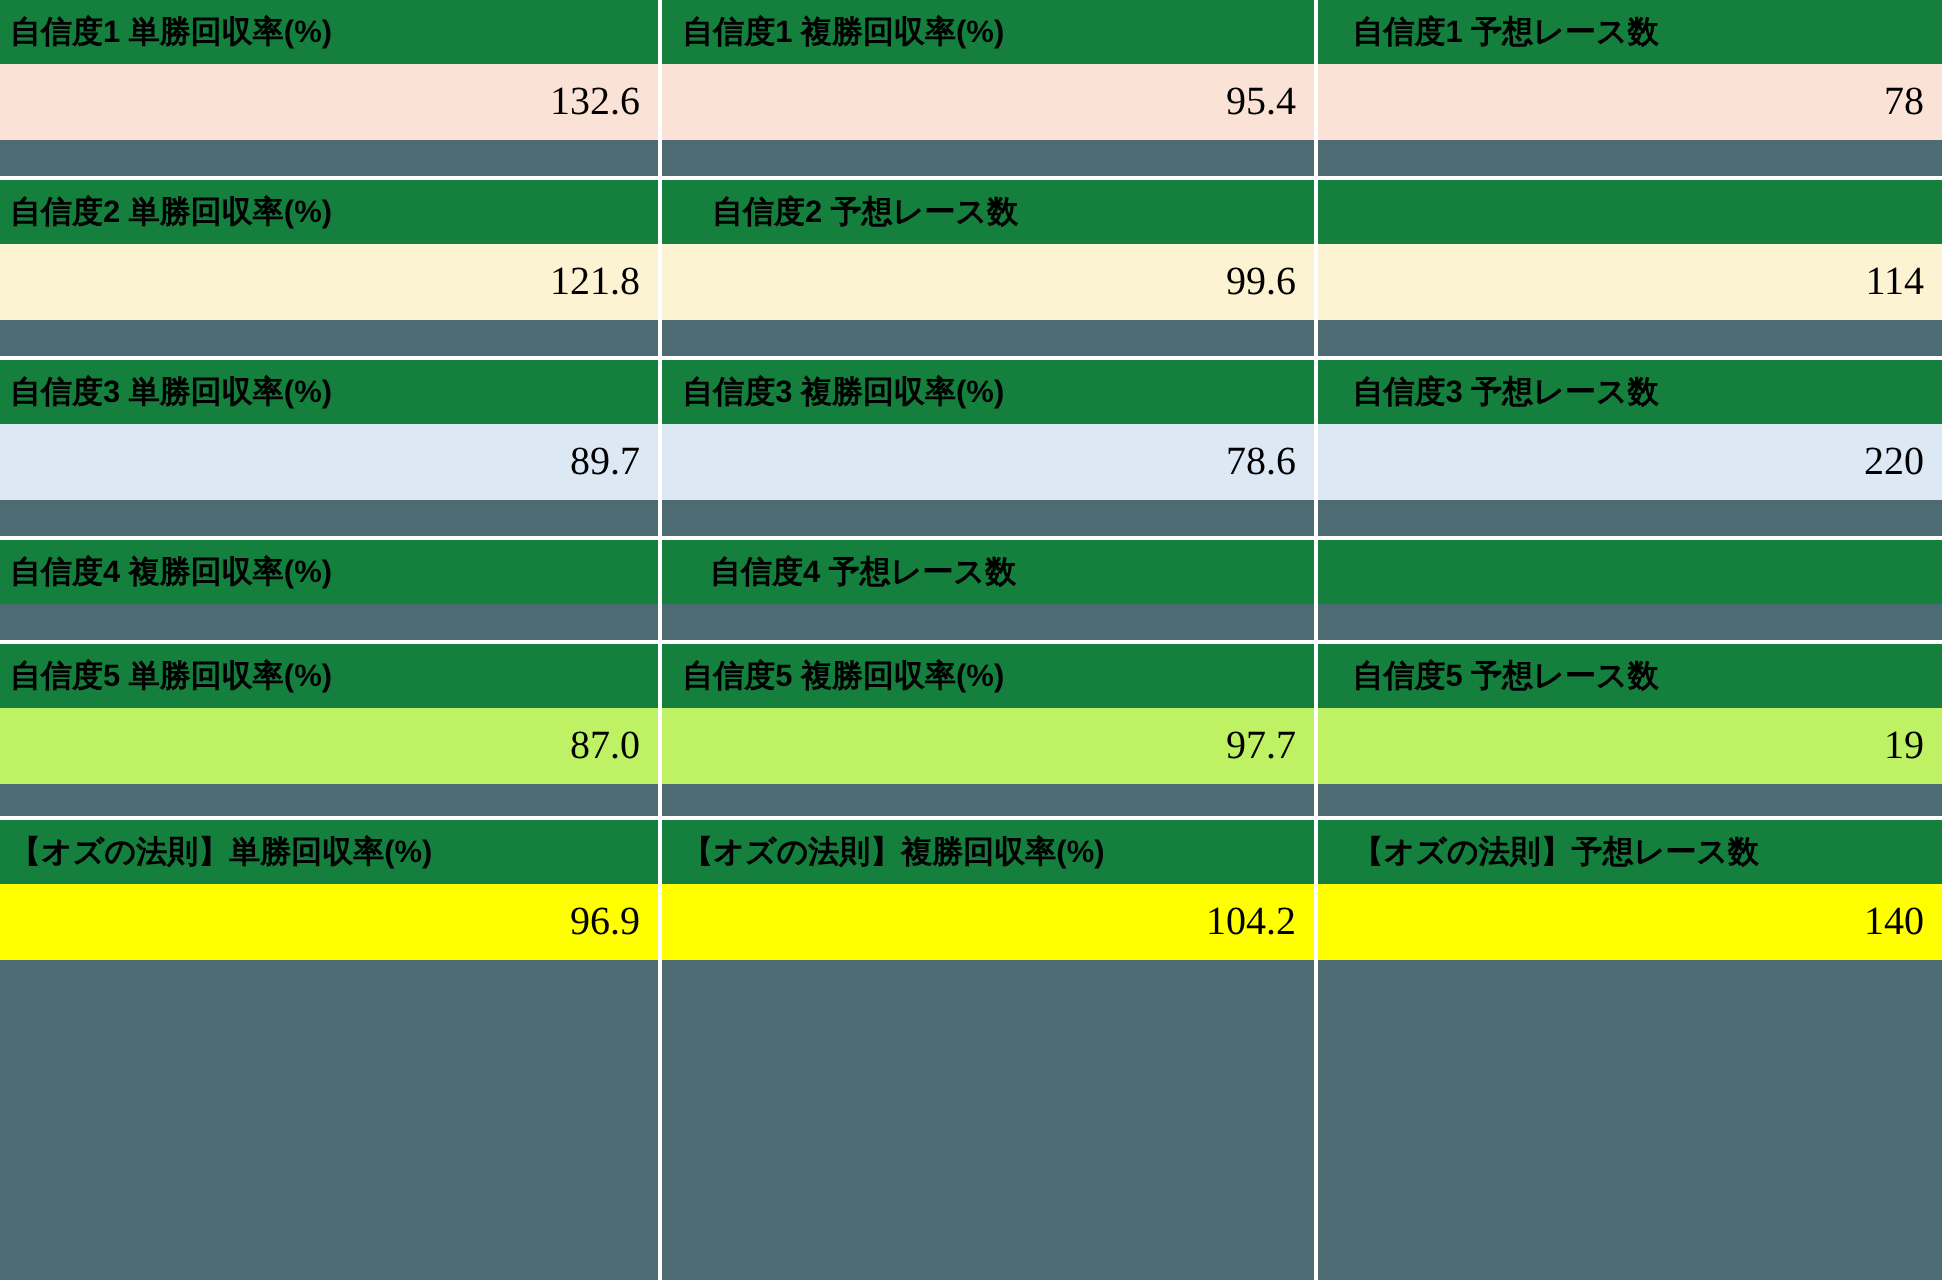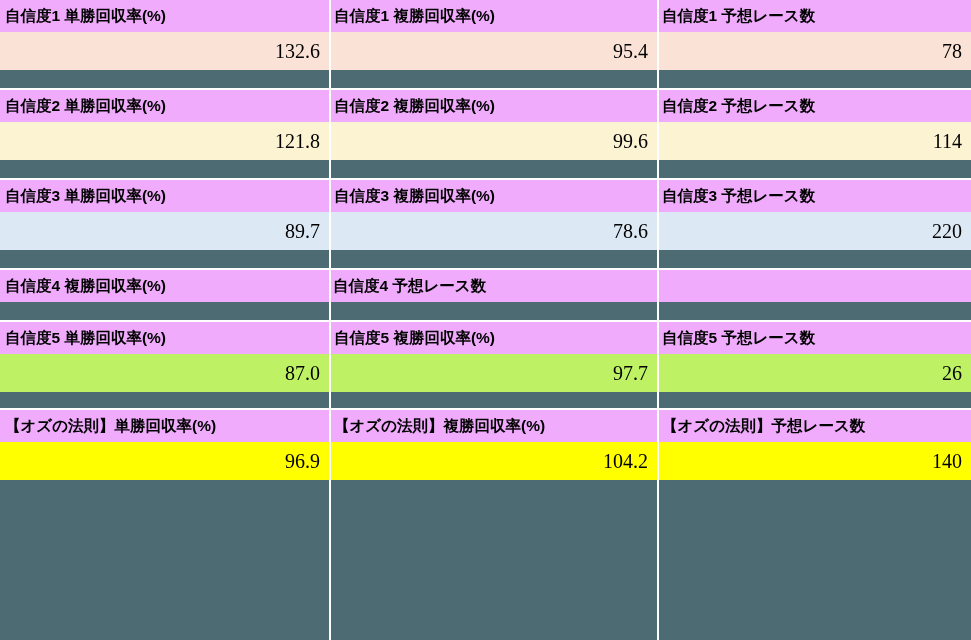--- a/index.html
+++ b/index.html
@@ -48,21 +48,22 @@
 
   .hdr-row,
   .val-row {
     display: flex;
     width: 971px;
     box-sizing: border-box;
   }
 
   .hdr-row {
     height: 32px;
-    background: #f0abfc;
+    background: #15803d;
+    gap: 22px;
   }
 
   .val-row {
     height: 38px;
   }
 
   .cell {
     box-sizing: border-box;
     display: flex;
     align-items: center;
@@ -119,21 +120,20 @@
       <div class="cell c1 val-cell">132.6</div>
       <div class="cell c2 val-cell">95.4</div>
       <div class="cell c3 val-cell">78</div>
     </div>
     <div class="gap"></div>
   </div>
 
   <div class="block sep">
     <div class="hdr-row">
       <div class="cell c1 hdr-cell">自信度2 単勝回収率(%)</div>
-      <div class="cell c2 hdr-cell">自信度2 複勝回収率(%)</div>
       <div class="cell c3 hdr-cell">自信度2 予想レース数</div>
     </div>
     <div class="val-row" style="background:#fcf3d2">
       <div class="cell c1 val-cell">121.8</div>
       <div class="cell c2 val-cell">99.6</div>
       <div class="cell c3 val-cell">114</div>
     </div>
     <div class="gap"></div>
   </div>
 
@@ -161,21 +161,21 @@
 
   <div class="block sep">
     <div class="hdr-row">
       <div class="cell c1 hdr-cell">自信度5 単勝回収率(%)</div>
       <div class="cell c2 hdr-cell">自信度5 複勝回収率(%)</div>
       <div class="cell c3 hdr-cell">自信度5 予想レース数</div>
     </div>
     <div class="val-row" style="background:#bef264">
       <div class="cell c1 val-cell">87.0</div>
       <div class="cell c2 val-cell">97.7</div>
-      <div class="cell c3 val-cell">26</div>
+      <div class="cell c3 val-cell">19</div>
     </div>
     <div class="gap small"></div>
   </div>
 
   <div class="block sep">
     <div class="hdr-row">
       <div class="cell c1 hdr-cell">【オズの法則】単勝回収率(%)</div>
       <div class="cell c2 hdr-cell">【オズの法則】複勝回収率(%)</div>
       <div class="cell c3 hdr-cell">【オズの法則】予想レース数</div>
     </div>

